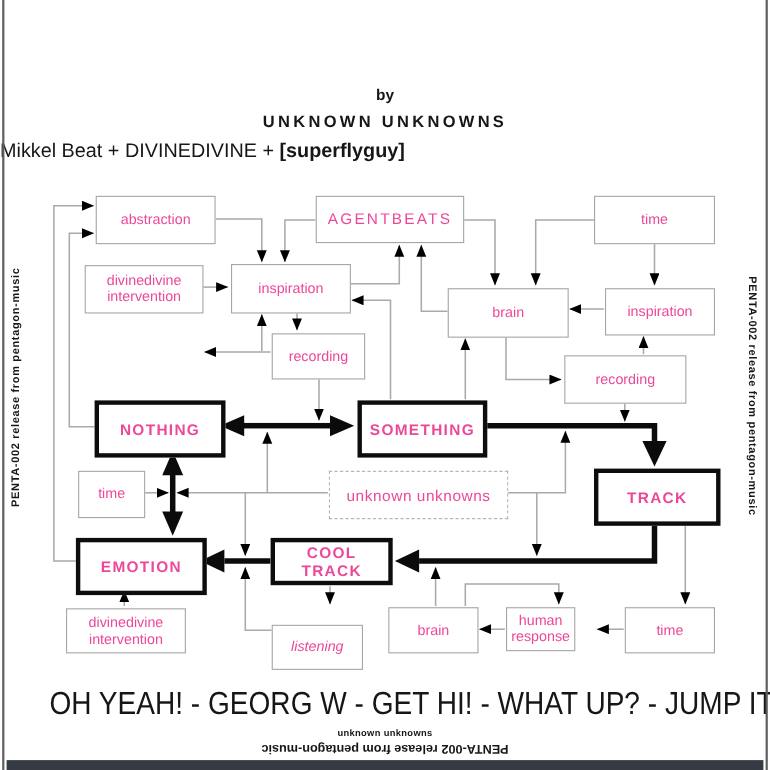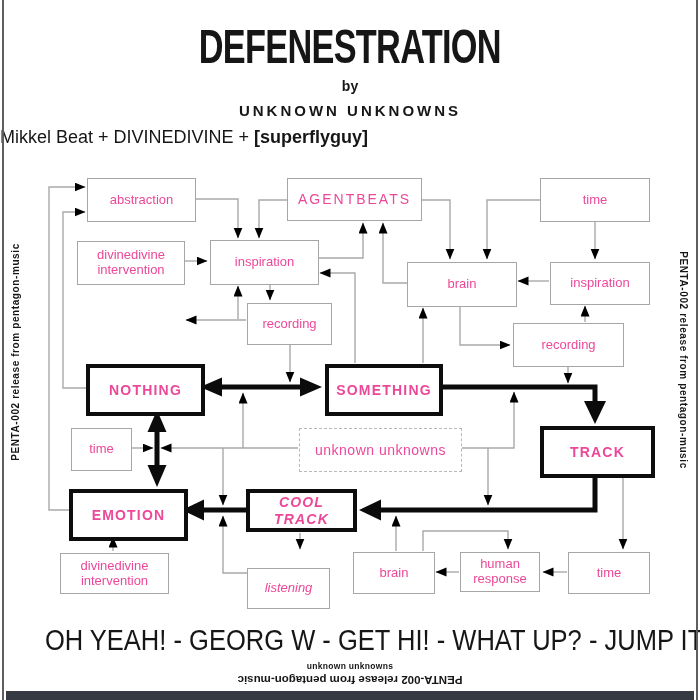--- a/index.html
+++ b/index.html
@@ -37,23 +37,20 @@
   .tracklist{position:absolute;top:624px;left:0;right:0;text-align:center;white-space:nowrap;}
   .tracklist span{display:inline-block;font-size:29px;letter-spacing:0;transform:scaleX(.88);transform-origin:center;}
   .artist-small{position:absolute;top:661px;left:0;right:0;text-align:center;font-weight:bold;font-size:8.5px;letter-spacing:.3px;}
   .label-flipped{position:absolute;top:674px;left:0;right:0;text-align:center;font-weight:bold;font-size:11.5px;transform:rotate(180deg);}
 </style>
 </head>
 <body>
 
 <div id="cover">
 
-  <div class="title-wrap">
-    <span class="title">DEFENESTRATION</span>
-  </div>
   <div class="byline">by</div>
   <div class="artist">UNKNOWN UNKNOWNS</div>
   <div class="credits"><span>Mikkel Beat + DIVINEDIVINE + </span><b>[superflyguy]</b></div>
 
   <div class="side-text side-left">PENTA-002 release from pentagon-music</div>
   <div class="side-text side-right">PENTA-002 release from pentagon-music</div>
 
   <svg class="connectors" width="700" height="700" viewBox="0 0 700 700">
     <defs>
       <marker id="ah" markerUnits="userSpaceOnUse" markerWidth="12" markerHeight="10" refX="10.5" refY="4.5" orient="auto">
@@ -132,25 +129,25 @@
   <div class="node" style="left:407px;top:262px;width:108px;height:43px;">brain</div>
   <div class="node" style="left:550px;top:262px;width:98px;height:41px;">inspiration</div>
   <div class="node" style="left:247px;top:303px;width:83px;height:40px;">recording</div>
   <div class="node" style="left:513px;top:323px;width:109px;height:42px;">recording</div>
   <div class="node thick" style="left:86px;top:364px;width:111px;height:44px;">NOTHING</div>
   <div class="node thick" style="left:325px;top:364px;width:110px;height:44px;">SOMETHING</div>
   <div class="node" style="left:71px;top:428px;width:59px;height:41px;">time</div>
   <div class="node dashed" style="left:299px;top:428px;width:161px;height:42px;">unknown unknowns</div>
   <div class="node thick" style="left:540px;top:426px;width:107px;height:44px;">TRACK</div>
   <div class="node thick" style="left:69px;top:489px;width:111px;height:44px;">EMOTION</div>
-  <div class="node thick" style="left:246px;top:489px;width:111px;height:43px;padding:0 18px;box-sizing:border-box;font-style:italic;">COOL TRACK</div>
+  <div class="node thick" style="left:246px;top:489px;width:111px;height:43px;padding:0 18px;box-sizing:border-box;">COOL TRACK</div>
   <div class="node" style="left:60px;top:553px;width:107px;height:39px;">divinedivine intervention</div>
   <div class="node" style="left:247px;top:568px;width:81px;height:39px;font-style:italic;">listening</div>
   <div class="node" style="left:353px;top:552px;width:80px;height:40px;">brain</div>
-  <div class="node" style="left:460px;top:552px;width:80px;height:40px;padding:0 8px;box-sizing:border-box;">human response</div>
+  <div class="node" style="left:460px;top:552px;width:63px;height:40px;padding:0 8px;box-sizing:border-box;">human response</div>
   <div class="node" style="left:568px;top:552px;width:80px;height:40px;">time</div>
 
   <div class="tracklist"><span>OH YEAH! - GEORG W - GET HI! - WHAT UP? - JUMP IT</span></div>
   <div class="artist-small">unknown unknowns</div>
   <div class="label-flipped">PENTA-002 release from pentagon-music</div>
 
   <div class="frame-left"></div>
   <div class="frame-right"></div>
   <div class="bottom-bar"></div>
 </div>

